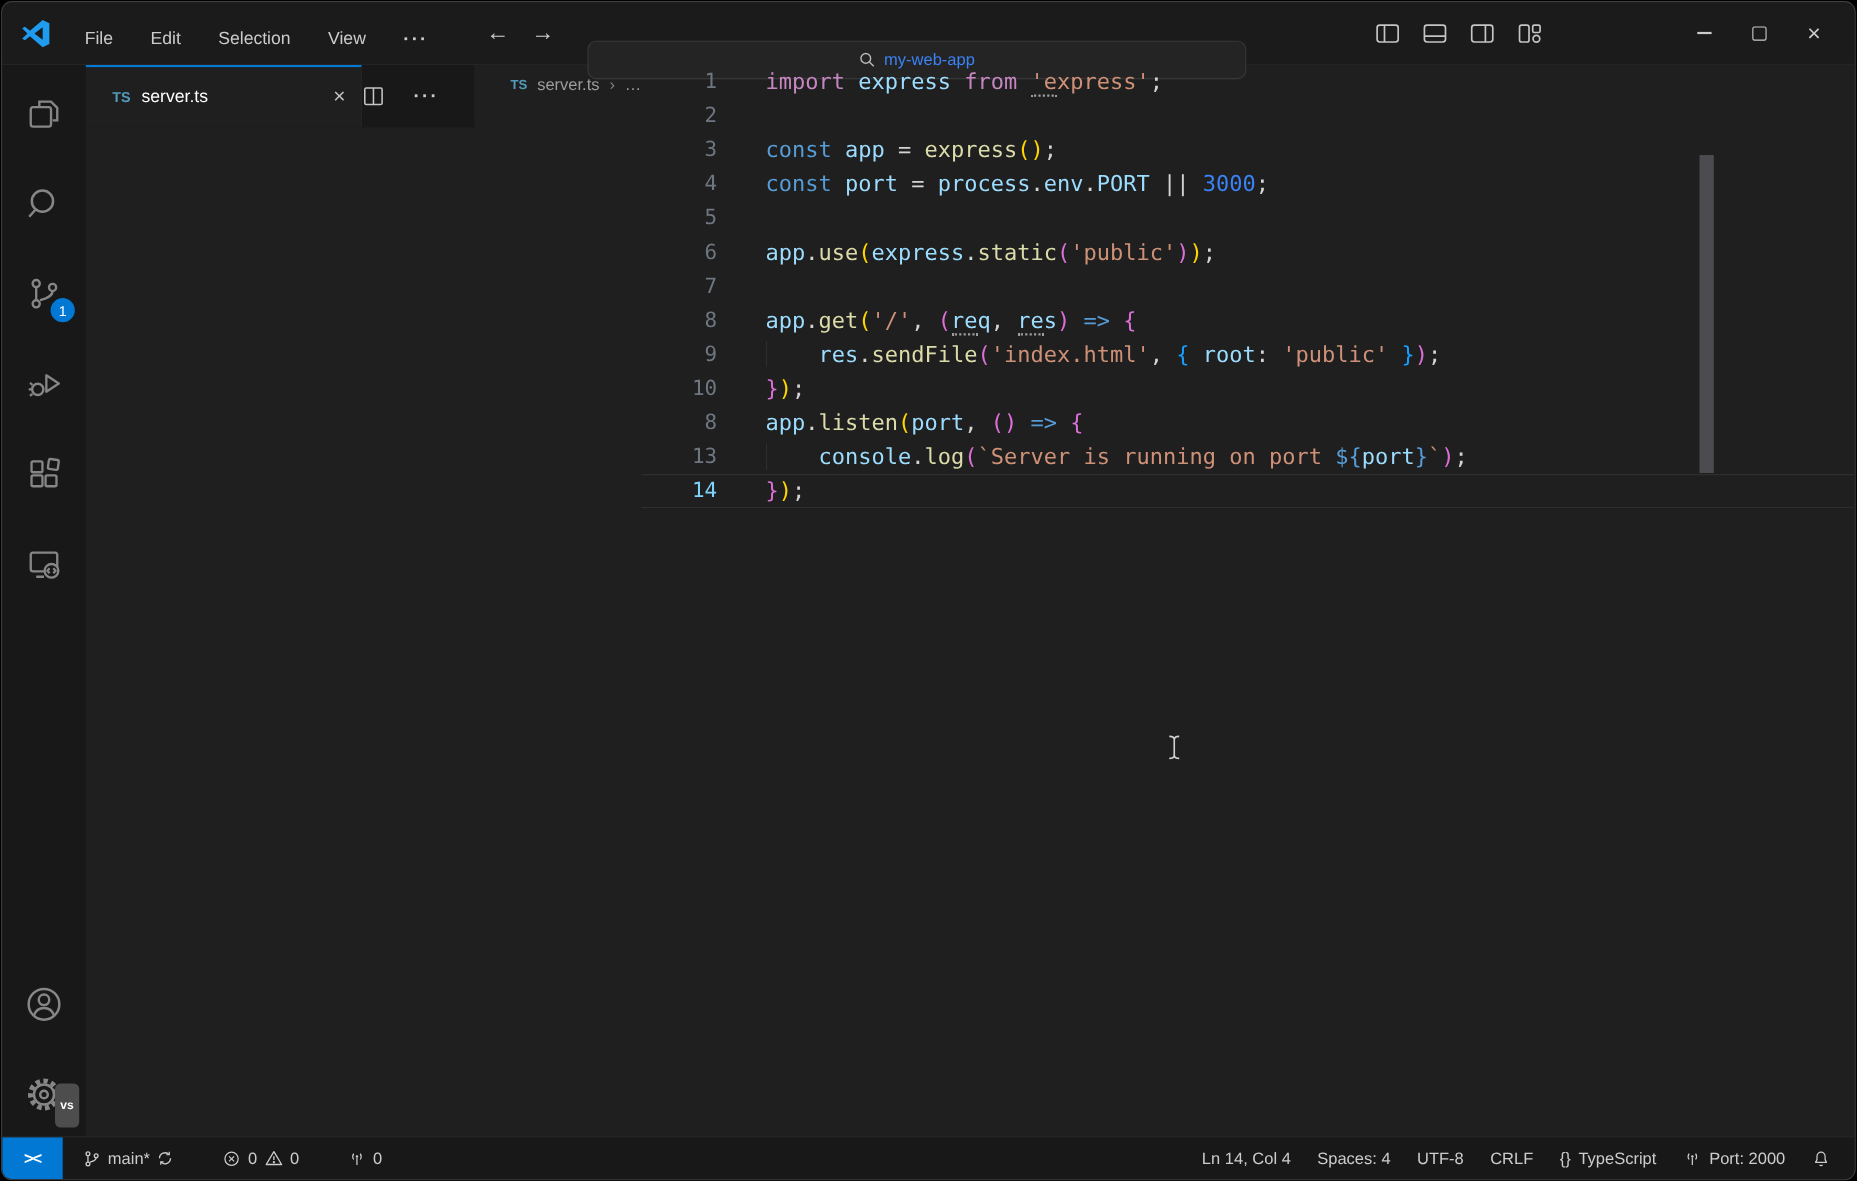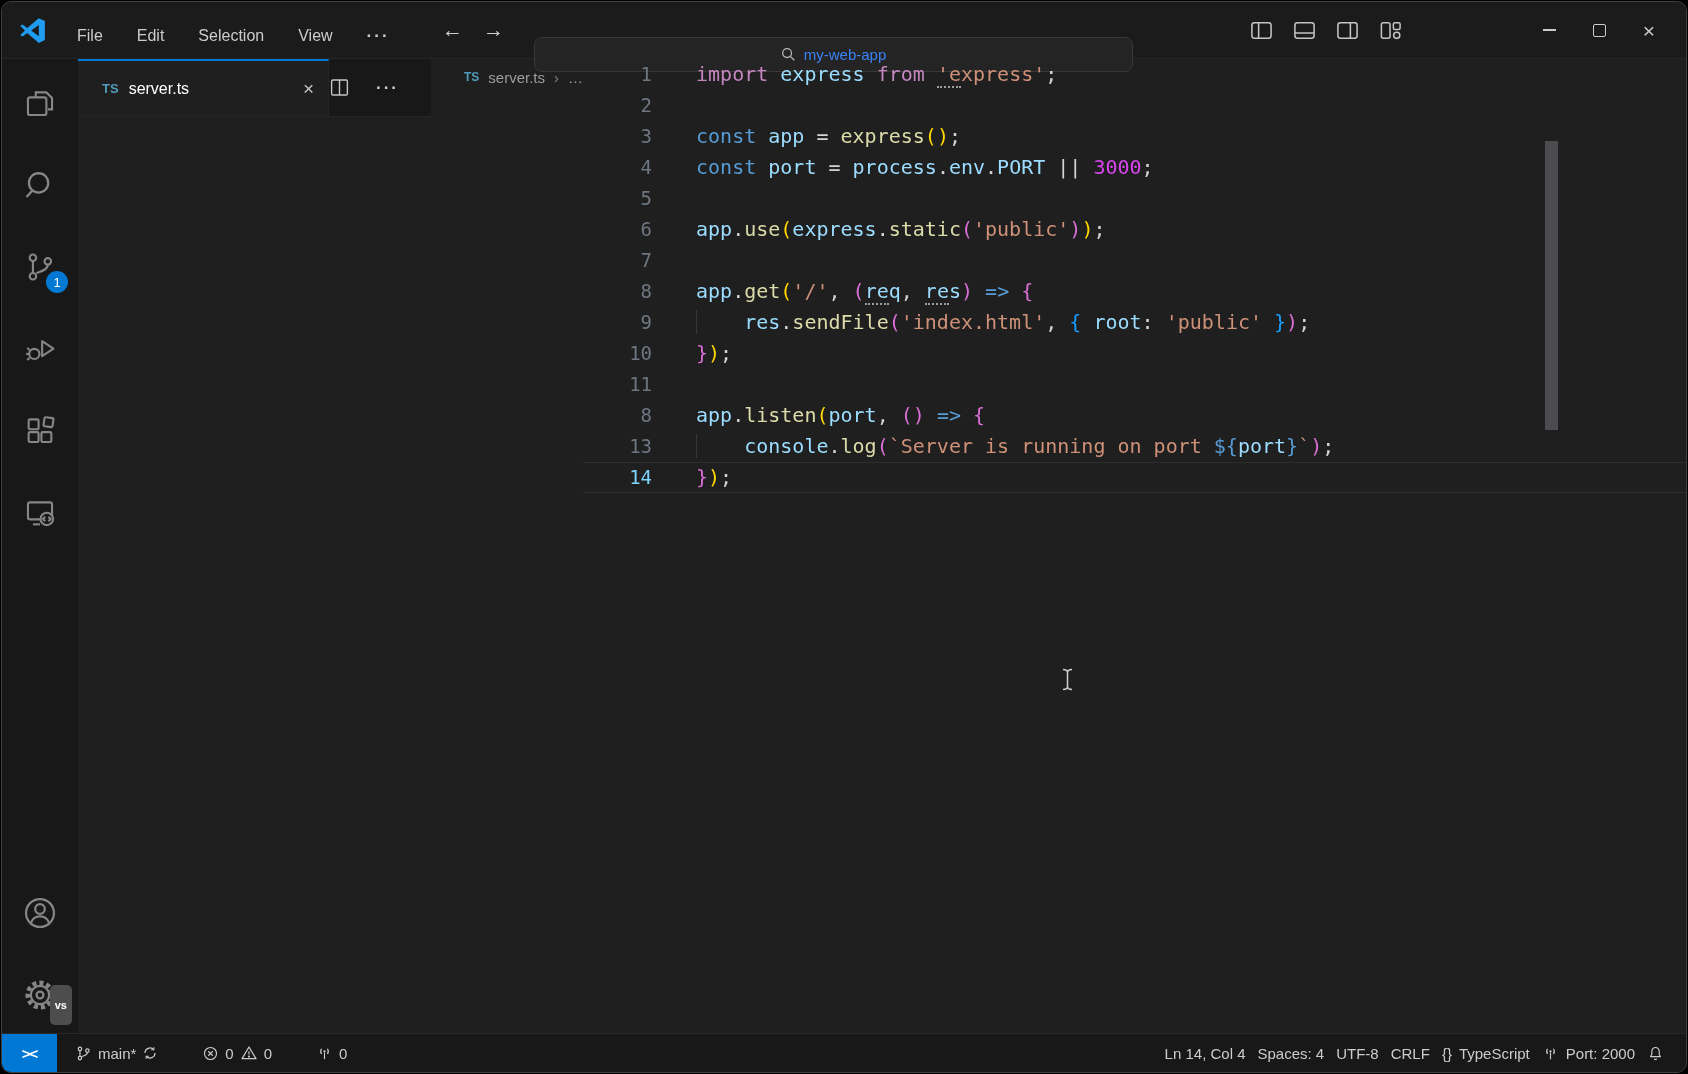--- a/index.html
+++ b/index.html
@@ -49,35 +49,35 @@
   .bc-chev{color:#848484;font-size:15px;}
   
   .codearea{flex:1;position:relative;overflow:hidden;
     font-family:"DejaVu Sans Mono","Liberation Mono",monospace;font-size:20px;}
   .cl{height:31px;line-height:31px;white-space:pre;}
   .cl.cur{box-shadow:inset 0 1px 0 #2e2e2e, inset 0 -1px 0 #2e2e2e;}
   .cl.cur .ln{color:#7dd3fc;}
   .ln{display:inline-block;width:69px;text-align:right;color:#6e7681;font-size:19px;vertical-align:top;}
   .ct{padding-left:44px;}
   .k1{color:#c586c0}.k2{color:#569cd6}.v{color:#9cdcfe}.f{color:#dcdcaa}.s{color:#ce9178}
-  .n{color:#d946ef}.p{color:#d4d4d4}.b1{color:#ffd700}.b2{color:#da70d6}.b3{color:#179fff}
+  .n{color:#3b82f6}.p{color:#d4d4d4}.b1{color:#ffd700}.b2{color:#da70d6}.b3{color:#179fff}
   .h{border-bottom:2px dotted #9d9d9d;}
   .ind{box-shadow:inset 1px 0 0 #373737;}
   
   .scroll-thumb{position:absolute;left:1543px;top:139px;width:13px;height:289px;background:#4b4b50;}
   .mouse-cursor{position:absolute;left:1059px;top:666px;}
   
   .statusbar{height:38px;background:#181818;border-top:1px solid #282828;display:flex;align-items:center;
     color:#cccccc;font-size:15px;flex:0 0 auto;}
   .sb-remote{width:55px;height:100%;background:#0078d4;color:#fff;display:flex;align-items:center;
     justify-content:center;font-size:15px;font-weight:bold;letter-spacing:-1px;}
   .sb-item{display:flex;align-items:center;gap:6px;padding:0 4px;height:100%;}
   .sb-left{display:flex;align-items:center;gap:10px;margin-left:14px;}
   .sb-gap{width:16px;}
-  .sb-right{margin-left:auto;display:flex;align-items:center;padding-right:16px;}
+  .sb-right{margin-left:auto;display:flex;align-items:center;gap:12px;padding-right:16px;}
   .sb-right .sb-item{gap:7px;padding:0 6px;}
   svg{display:block;}
 </style>
 </head>
 <body>
 
 <div class="window">
 
   <div class="titlebar">
     <svg class="vscode-logo" viewBox="0 0 24 24">
@@ -228,21 +228,20 @@
             <div class="cl"><span class="ln">1</span><span class="ct"><span class="k1">import</span><span class="p"> </span><span class="v">express</span><span class="p"> </span><span class="k1">from</span><span class="p"> </span><span class="s h">'e</span><span class="s">xpress'</span><span class="p">;</span></span></div>
             <div class="cl"><span class="ln">2</span><span class="ct"></span></div>
             <div class="cl"><span class="ln">3</span><span class="ct"><span class="k2">const</span><span class="p"> </span><span class="v">app</span><span class="p"> = </span><span class="f">express</span><span class="b1">(</span><span class="b1">)</span><span class="p">;</span></span></div>
             <div class="cl"><span class="ln">4</span><span class="ct"><span class="k2">const</span><span class="p"> </span><span class="v">port</span><span class="p"> = </span><span class="v">process</span><span class="p">.</span><span class="v">env</span><span class="p">.</span><span class="v">PORT</span><span class="p"> || </span><span class="n">3000</span><span class="p">;</span></span></div>
             <div class="cl"><span class="ln">5</span><span class="ct"></span></div>
             <div class="cl"><span class="ln">6</span><span class="ct"><span class="v">app</span><span class="p">.</span><span class="f">use</span><span class="b1">(</span><span class="v">express</span><span class="p">.</span><span class="f">static</span><span class="b2">(</span><span class="s">'public'</span><span class="b2">)</span><span class="b1">)</span><span class="p">;</span></span></div>
             <div class="cl"><span class="ln">7</span><span class="ct"></span></div>
             <div class="cl"><span class="ln">8</span><span class="ct"><span class="v">app</span><span class="p">.</span><span class="f">get</span><span class="b1">(</span><span class="s">'/'</span><span class="p">, </span><span class="b2">(</span><span class="v h">re</span><span class="v">q</span><span class="p">, </span><span class="v h">re</span><span class="v">s</span><span class="b2">)</span><span class="p"> </span><span class="k2">=&gt;</span><span class="p"> </span><span class="b2">{</span></span></div>
             <div class="cl"><span class="ln">9</span><span class="ct"><span class="ind">    </span><span class="v">res</span><span class="p">.</span><span class="f">sendFile</span><span class="b2">(</span><span class="s">'index.html'</span><span class="p">, </span><span class="b3">{</span><span class="p"> </span><span class="v">root</span><span class="p">: </span><span class="s">'public'</span><span class="p"> </span><span class="b3">}</span><span class="b2">)</span><span class="p">;</span></span></div>
             <div class="cl"><span class="ln">10</span><span class="ct"><span class="b2">}</span><span class="b1">)</span><span class="p">;</span></span></div>
-            <div class="cl"><span class="ln">11</span><span class="ct"></span></div>
             <div class="cl"><span class="ln">8</span><span class="ct"><span class="v">app</span><span class="p">.</span><span class="f">listen</span><span class="b1">(</span><span class="v">port</span><span class="p">, </span><span class="b2">(</span><span class="b2">)</span><span class="p"> </span><span class="k2">=&gt;</span><span class="p"> </span><span class="b2">{</span></span></div>
             <div class="cl"><span class="ln">13</span><span class="ct"><span class="ind">    </span><span class="v">console</span><span class="p">.</span><span class="f">log</span><span class="b2">(</span><span class="s">`Server is running on port </span><span class="k2">${</span><span class="v">port</span><span class="k2">}</span><span class="s">`</span><span class="b2">)</span><span class="p">;</span></span></div>
             <div class="cl cur"><span class="ln">14</span><span class="ct"><span class="b2">}</span><span class="b1">)</span><span class="p">;</span></span></div>
           </div>
       </div>
     </div>
   </div>
 
   <div class="scroll-thumb"></div>
   <svg class="mouse-cursor" width="13" height="23" viewBox="0 0 13 23" fill="none" stroke="#cfcfcf" stroke-width="1.5">

